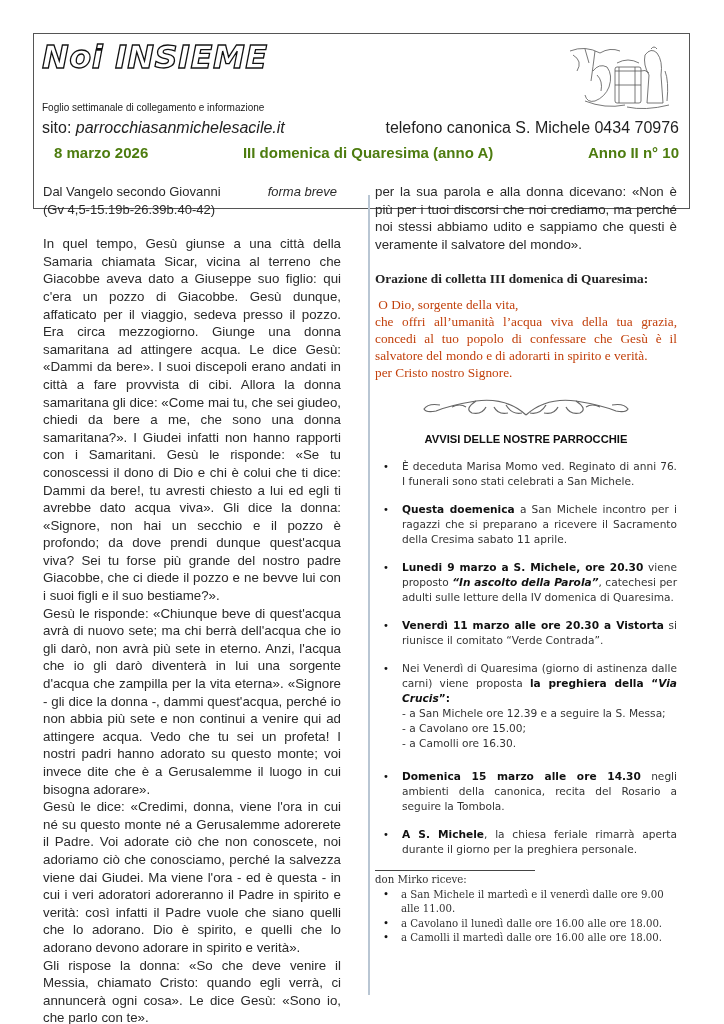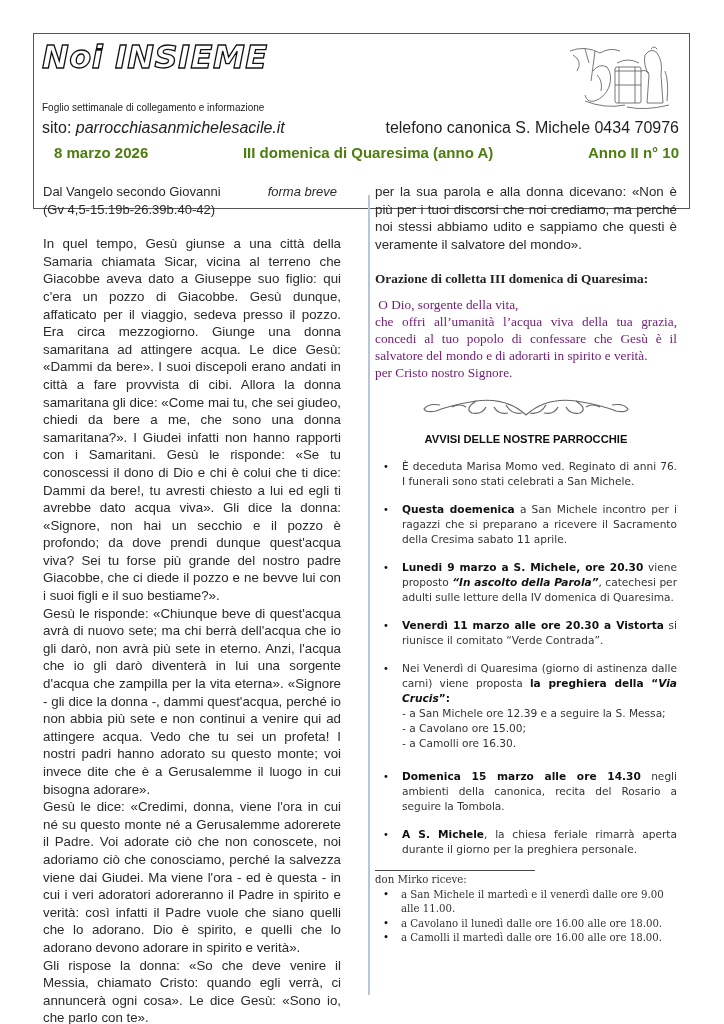--- a/index.html
+++ b/index.html
@@ -50,21 +50,21 @@
     position:absolute; left:375px; top:183px; width:302px;
     color:#2a2a2a;
   }
   .cont-text {
     font-family:"Liberation Sans", sans-serif; font-size:13.3px; line-height:17.6px; text-align:justify; margin:0;
   }
   .prayer-title {
     font-family:"Liberation Serif", serif; font-weight:bold; font-size:13.3px; margin-top:18px; color:#222;
   }
   .prayer-text {
-    font-family:"Liberation Serif", serif; font-size:13.3px; line-height:17px; margin-top:9px; text-align:justify; color:#701a75;
+    font-family:"Liberation Serif", serif; font-size:13.3px; line-height:17px; margin-top:9px; text-align:justify; color:#c2410c;
   }
   .ornament { display:block; margin:10px auto 0 auto; width:220px; height:30px; }
   .avvisi-title {
     font-family:"Liberation Sans", sans-serif; font-weight:bold; font-size:11.2px; text-align:center; margin-top:12px; color:#111;
   }
   .avvisi-list {
     list-style:none; margin:14px 0 0 0; padding:0;
     font-family:"DejaVu Sans", sans-serif; font-size:10.6px; line-height:15px; color:#333;
   }
   .avvisi-list li { position:relative; padding-left:27px; margin-bottom:13px; text-align:justify; }

